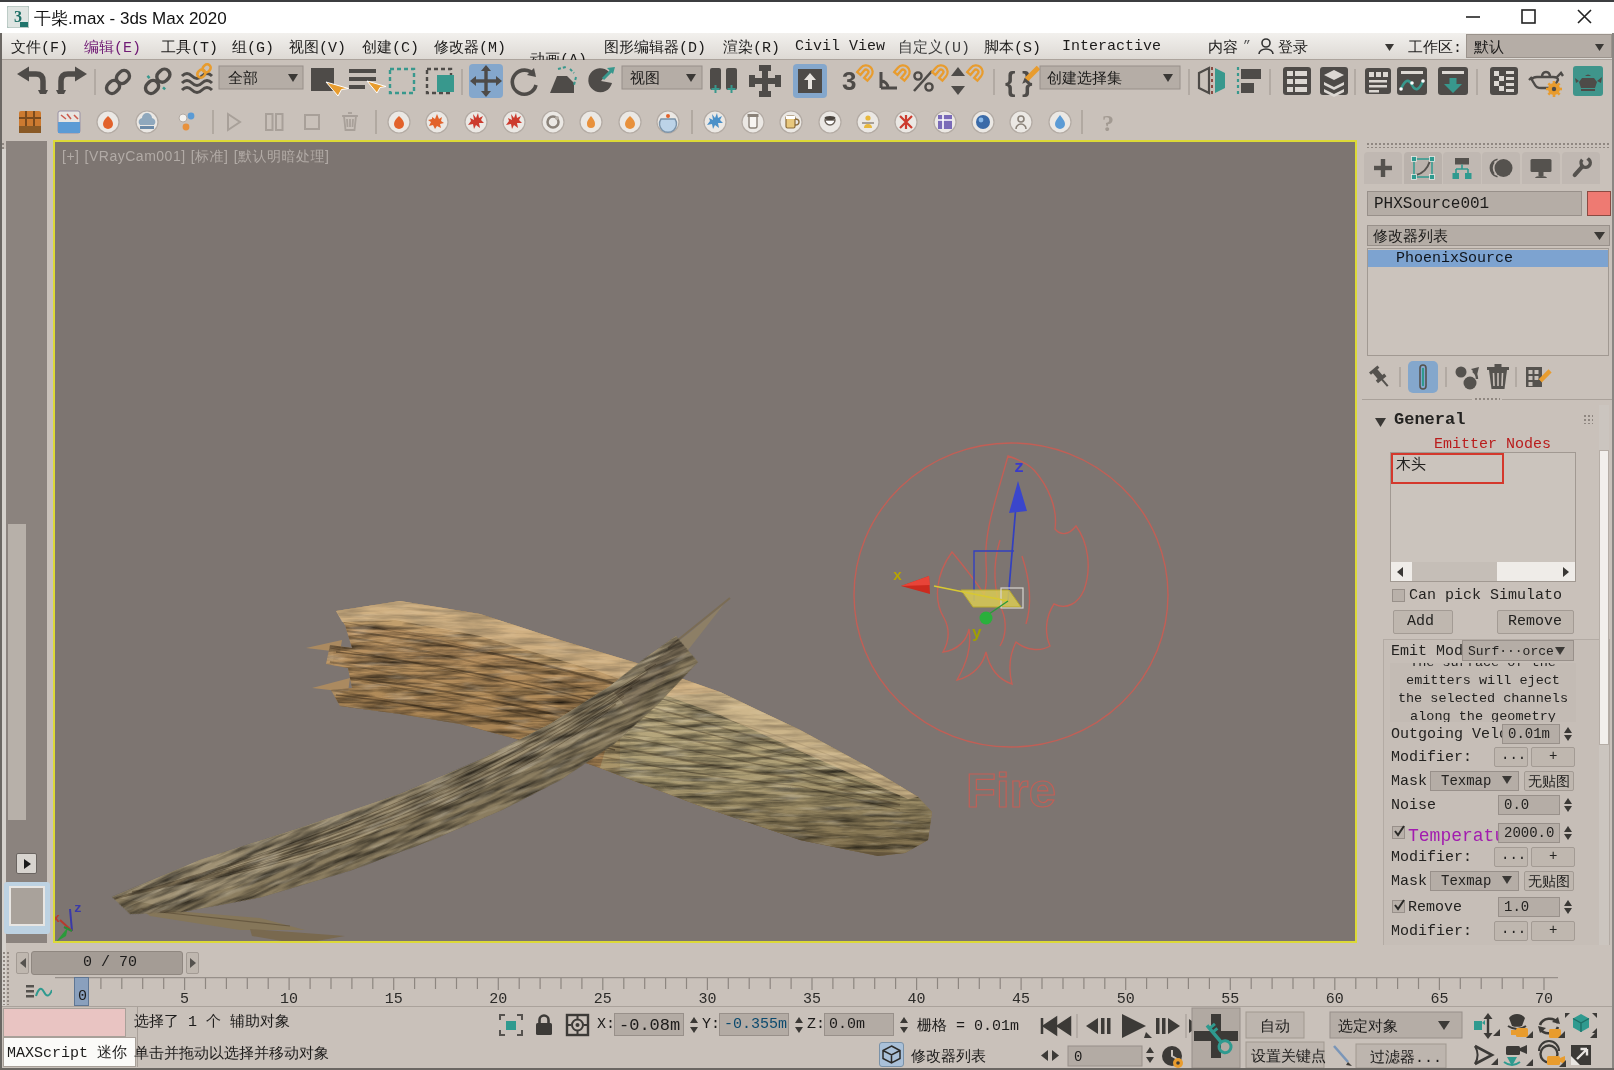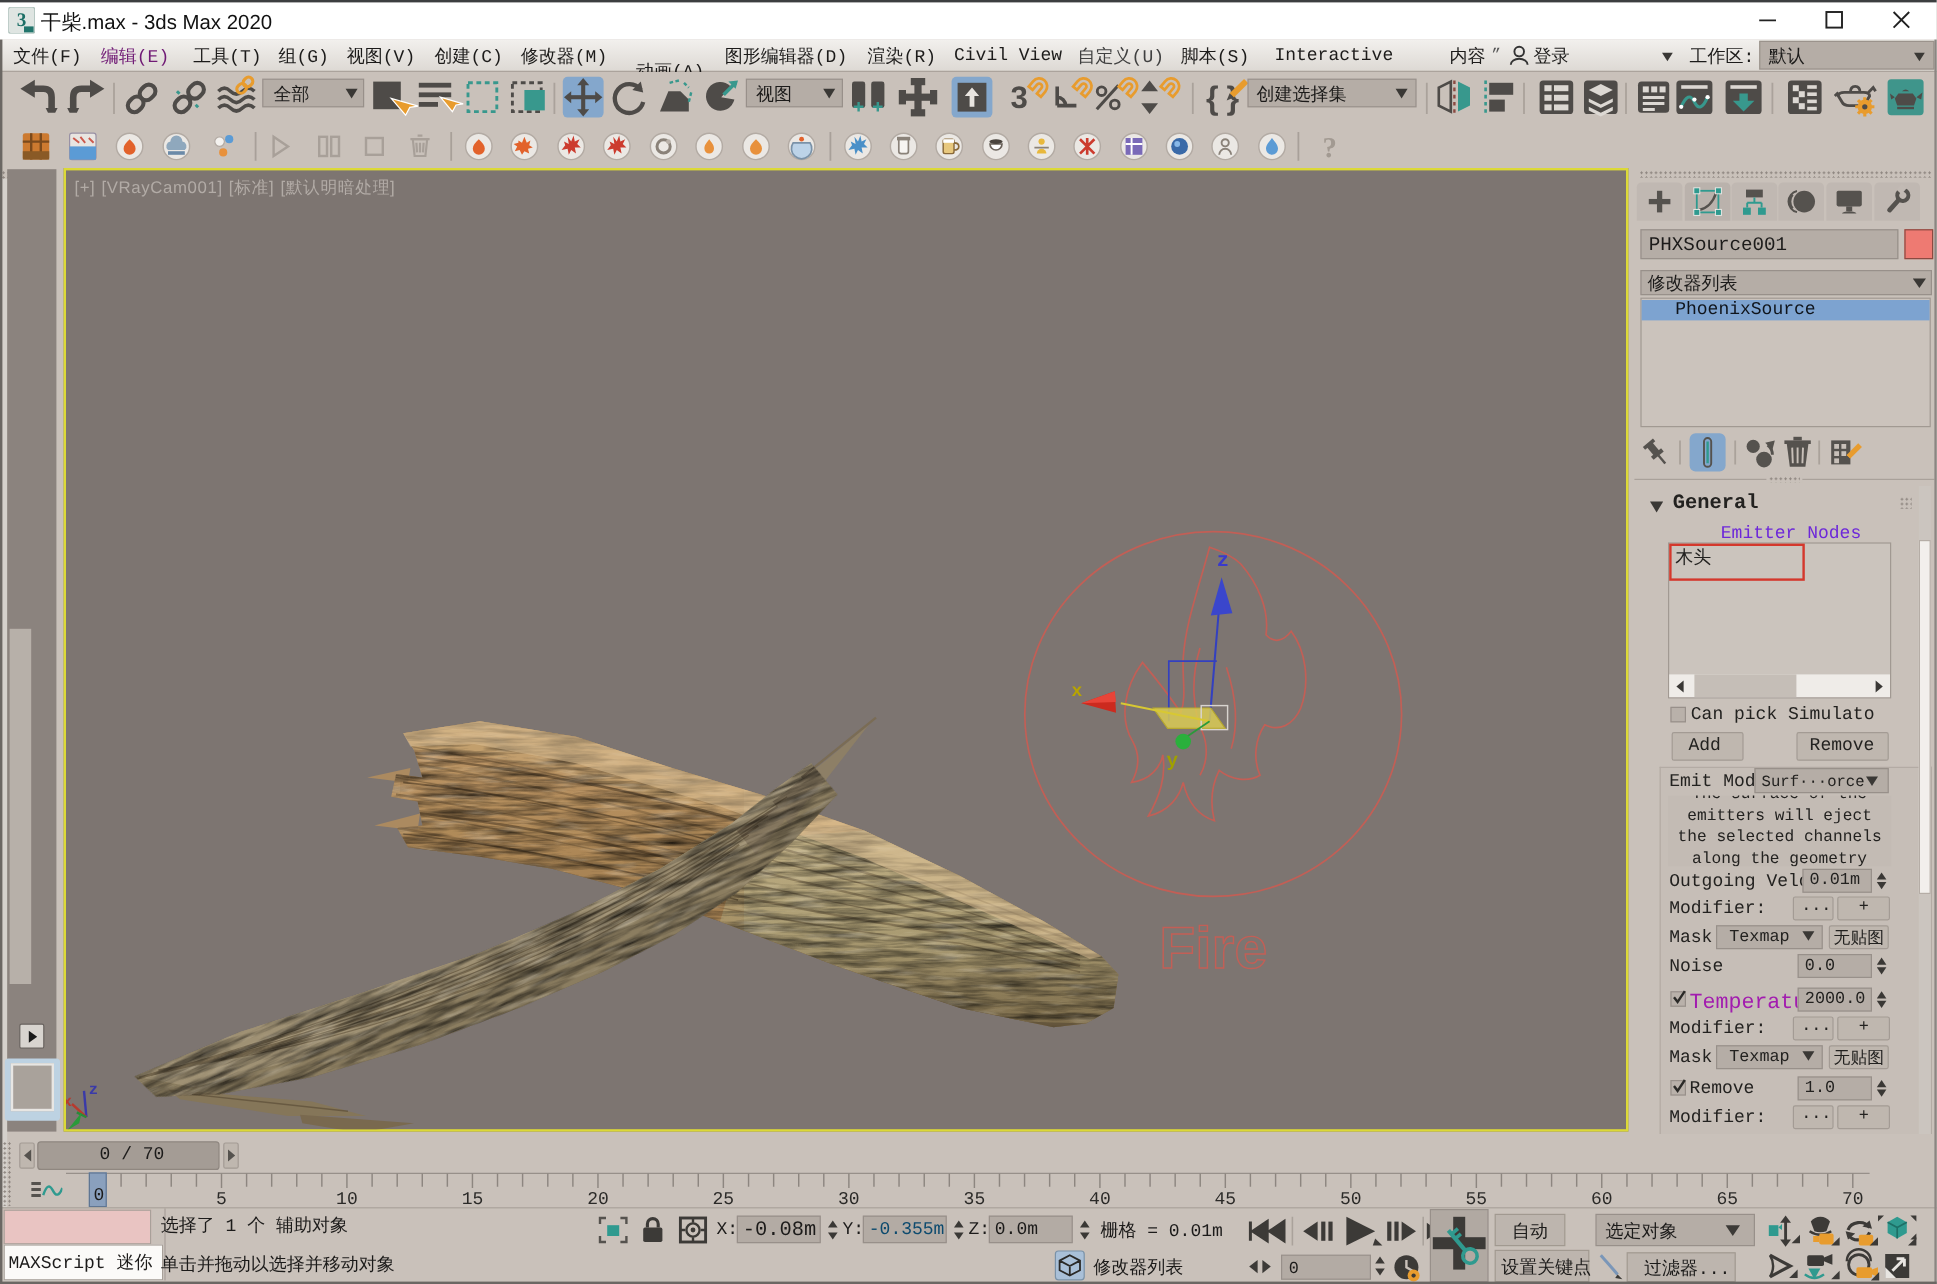--- a/index.html
+++ b/index.html
@@ -663,21 +663,21 @@
       </g>
     </svg>
     <div class="abs" style="left:1362px;top:399px;width:250px;height:1px;background:#a9a19a"></div>
     <div class="abs" style="left:1472px;top:396px;width:30px;height:6px;background:#c9c1ba"></div>
     <div class="abs dotgrip" style="left:1474px;top:397px;width:26px;height:5px"></div>
     <svg class="abs" style="left:1374px;top:416px" width="14" height="12">
       <path d="M1 2 L12 2 L6.5 11 Z" fill="#3a3835"></path>
     </svg>
     <div class="abs mono" style="left:1394px;top:410px;font-size:17px;font-weight:bold;color:#232220">General</div>
     <div class="abs dotgrip" style="left:1583px;top:414px;width:10px;height:10px"></div>
-    <div class="abs mono" style="left:1434px;top:436px;font-size:15px;color:#6d28d9">Emitter Nodes</div>
+    <div class="abs mono" style="left:1434px;top:436px;font-size:15px;color:#b91c1c">Emitter Nodes</div>
     <div class="abs" style="left:1390px;top:452px;width:186px;height:130px;background:#cbc4bd;border:1px solid #a19992"></div>
     <div class="abs mono" style="left:1396px;top:455px;font-size:15px;color:#232220">木头</div>
     <div class="abs" style="left:1391px;top:453px;width:113px;height:31px;border:2.5px solid #d4382c"></div>
     <div class="abs" style="left:1391px;top:562px;width:184px;height:19px;background:#efece8"></div>
     <div class="abs" style="left:1412px;top:562px;width:85px;height:19px;background:#c5beb7"></div>
     <svg class="abs" style="left:1395px;top:566px" width="10" height="12">
       <path d="M8 1 L2 6 L8 11 Z" fill="#3a3835"></path>
     </svg>
     <svg class="abs" style="left:1561px;top:566px" width="10" height="12">
       <path d="M2 1 L8 6 L2 11 Z" fill="#3a3835"></path>

